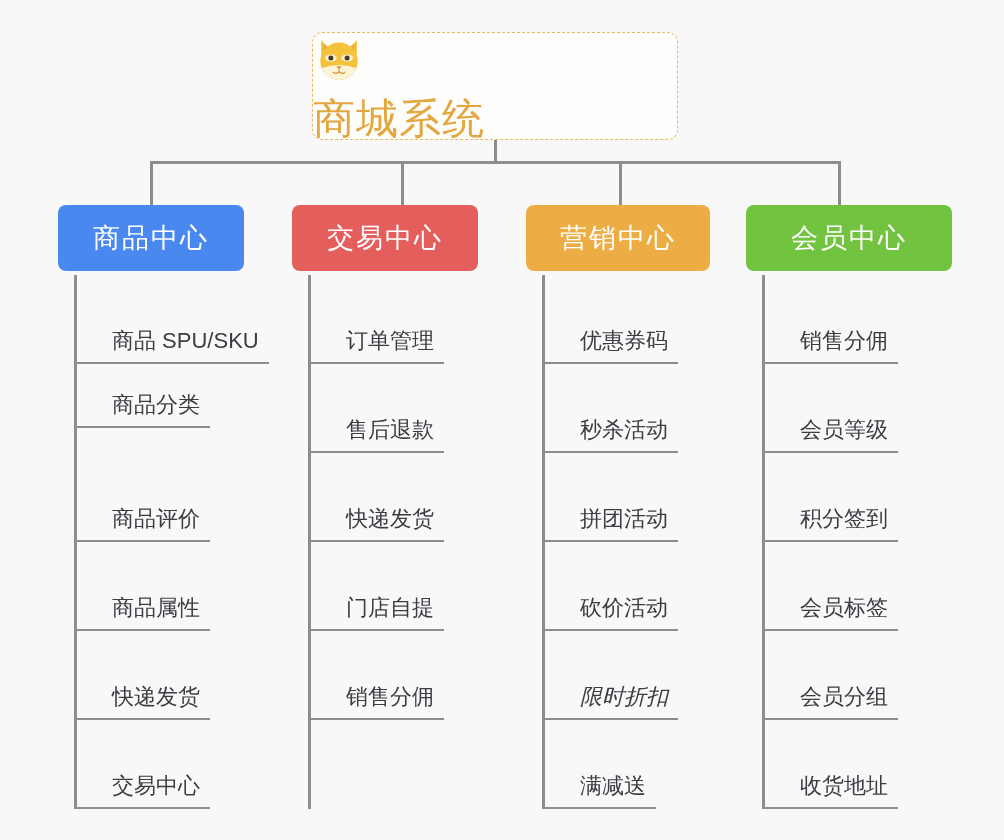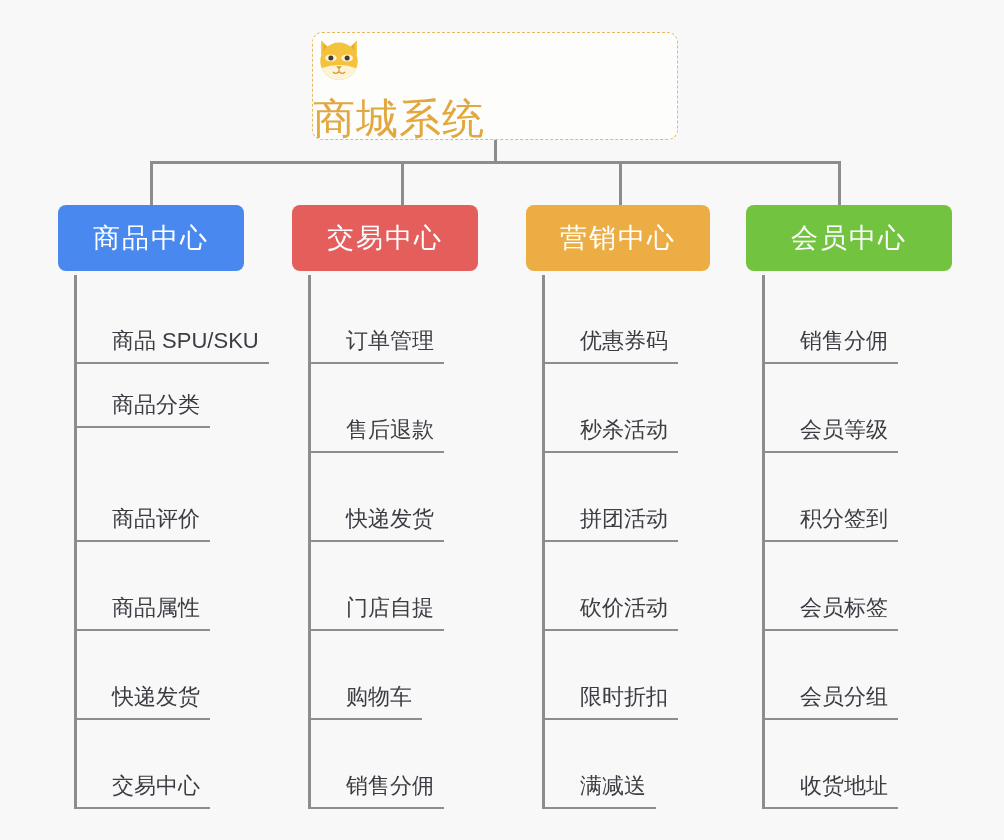--- a/index.html
+++ b/index.html
@@ -200,23 +200,20 @@
           <div class="leaf" style="padding-left: 16px;">
             <div class="leaf-label">售后退款</div>
           </div>
           <div class="leaf" style="padding-left: 16px;">
             <div class="leaf-label">快递发货</div>
           </div>
           <div class="leaf" style="padding-left: 16px;">
             <div class="leaf-label">门店自提</div>
           </div>
           <div class="leaf" style="padding-left: 16px;">
-            <div class="leaf-label">购物车</div>
-          </div>
-          <div class="leaf" style="padding-left: 16px;">
             <div class="leaf-label">销售分佣</div>
           </div>
         </div>
       </div>
       <div class="column" style="left: 526px; width: 186px;">
         <div class="cat-box" style="background: rgb(236, 174, 68); width: 184px;">
           <span>营销中心</span>
         </div>
         <div class="leaves">
           <div class="trunk" style="left: 16px; height: 534px;"></div>
@@ -225,21 +222,21 @@
           </div>
           <div class="leaf" style="padding-left: 16px;">
             <div class="leaf-label">秒杀活动</div>
           </div>
           <div class="leaf" style="padding-left: 16px;">
             <div class="leaf-label">拼团活动</div>
           </div>
           <div class="leaf" style="padding-left: 16px;">
             <div class="leaf-label">砍价活动</div>
           </div>
-          <div class="leaf" style="padding-left: 16px;">
+          <div class="leaf" style="padding-left: 16px; font-style: italic;">
             <div class="leaf-label">限时折扣</div>
           </div>
           <div class="leaf" style="padding-left: 16px;">
             <div class="leaf-label">满减送</div>
           </div>
         </div>
       </div>
       <div class="column" style="left: 746px; width: 186px;">
         <div class="cat-box" style="background: rgb(114, 195, 64); width: 206px;">
           <span>会员中心</span>

